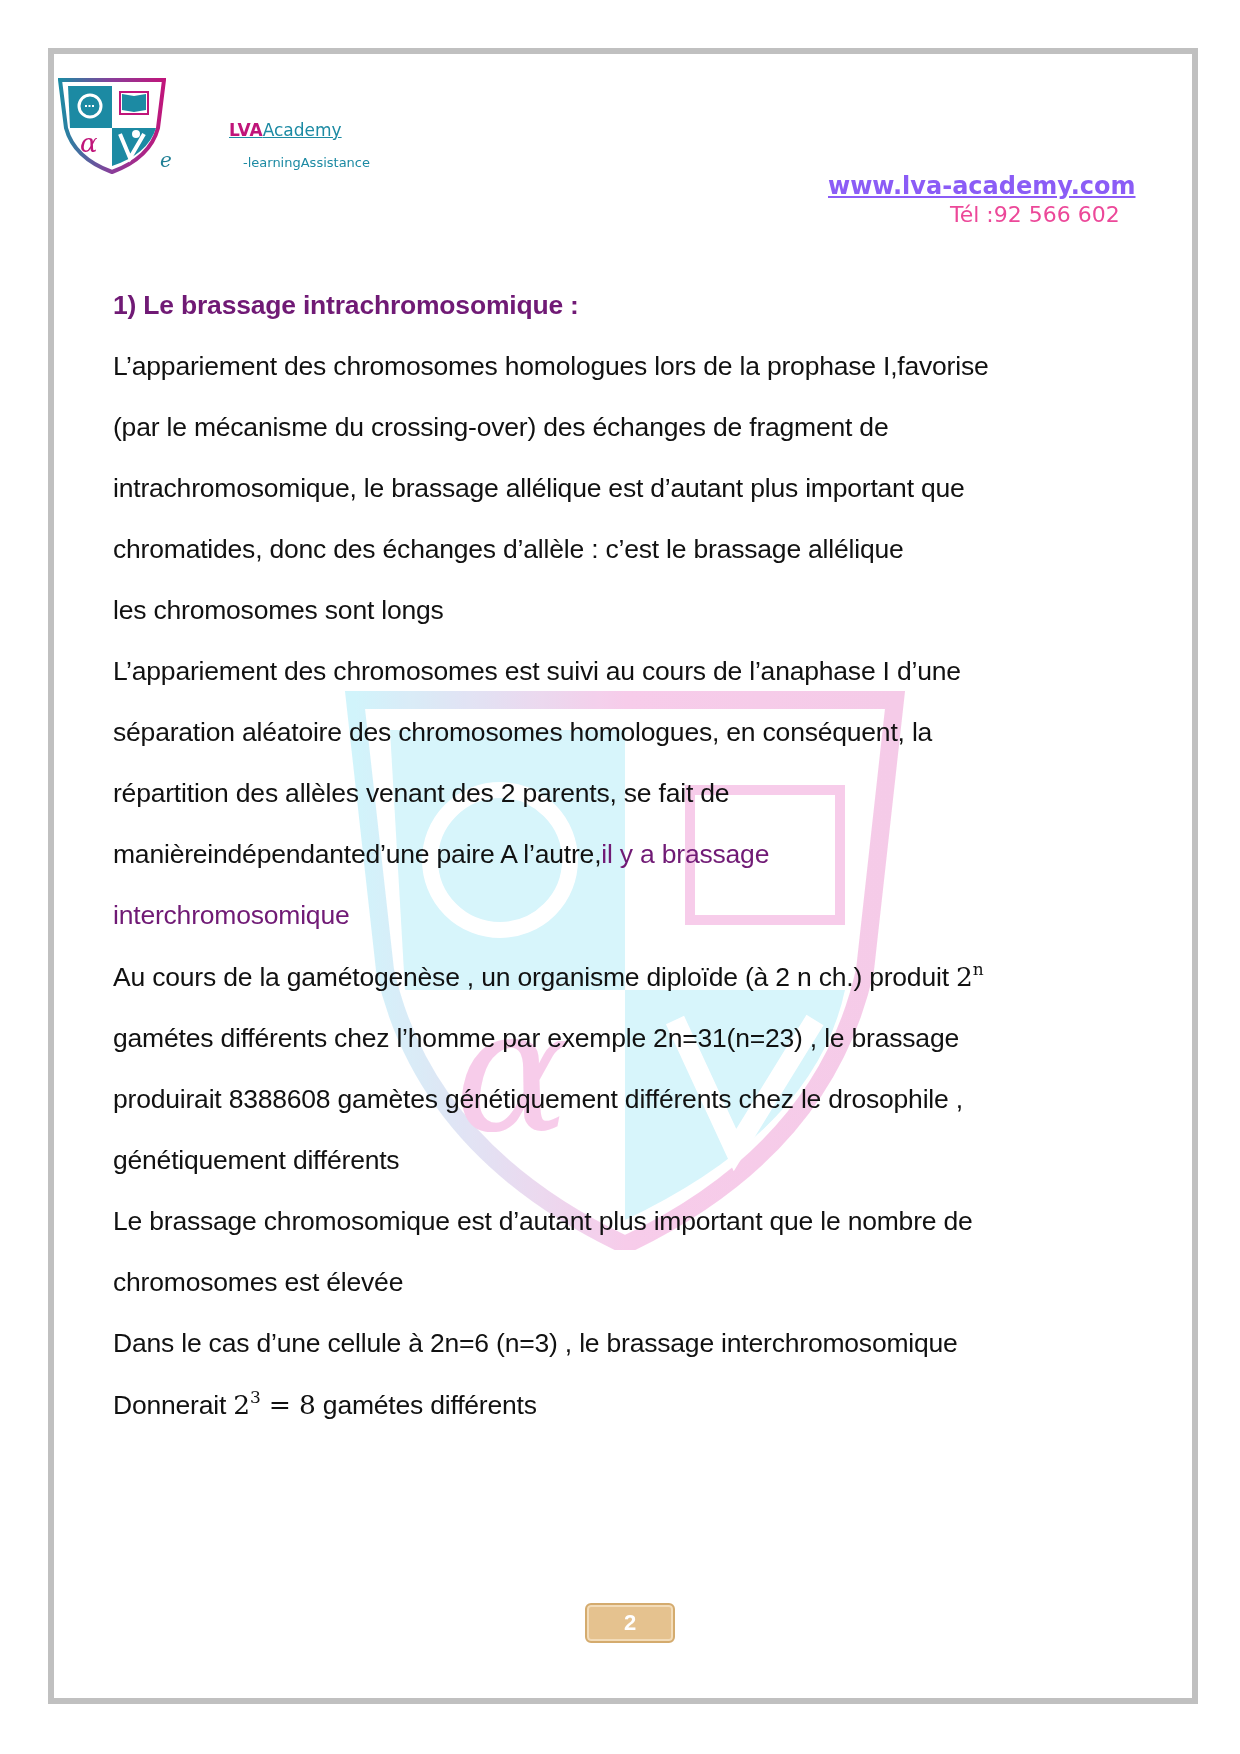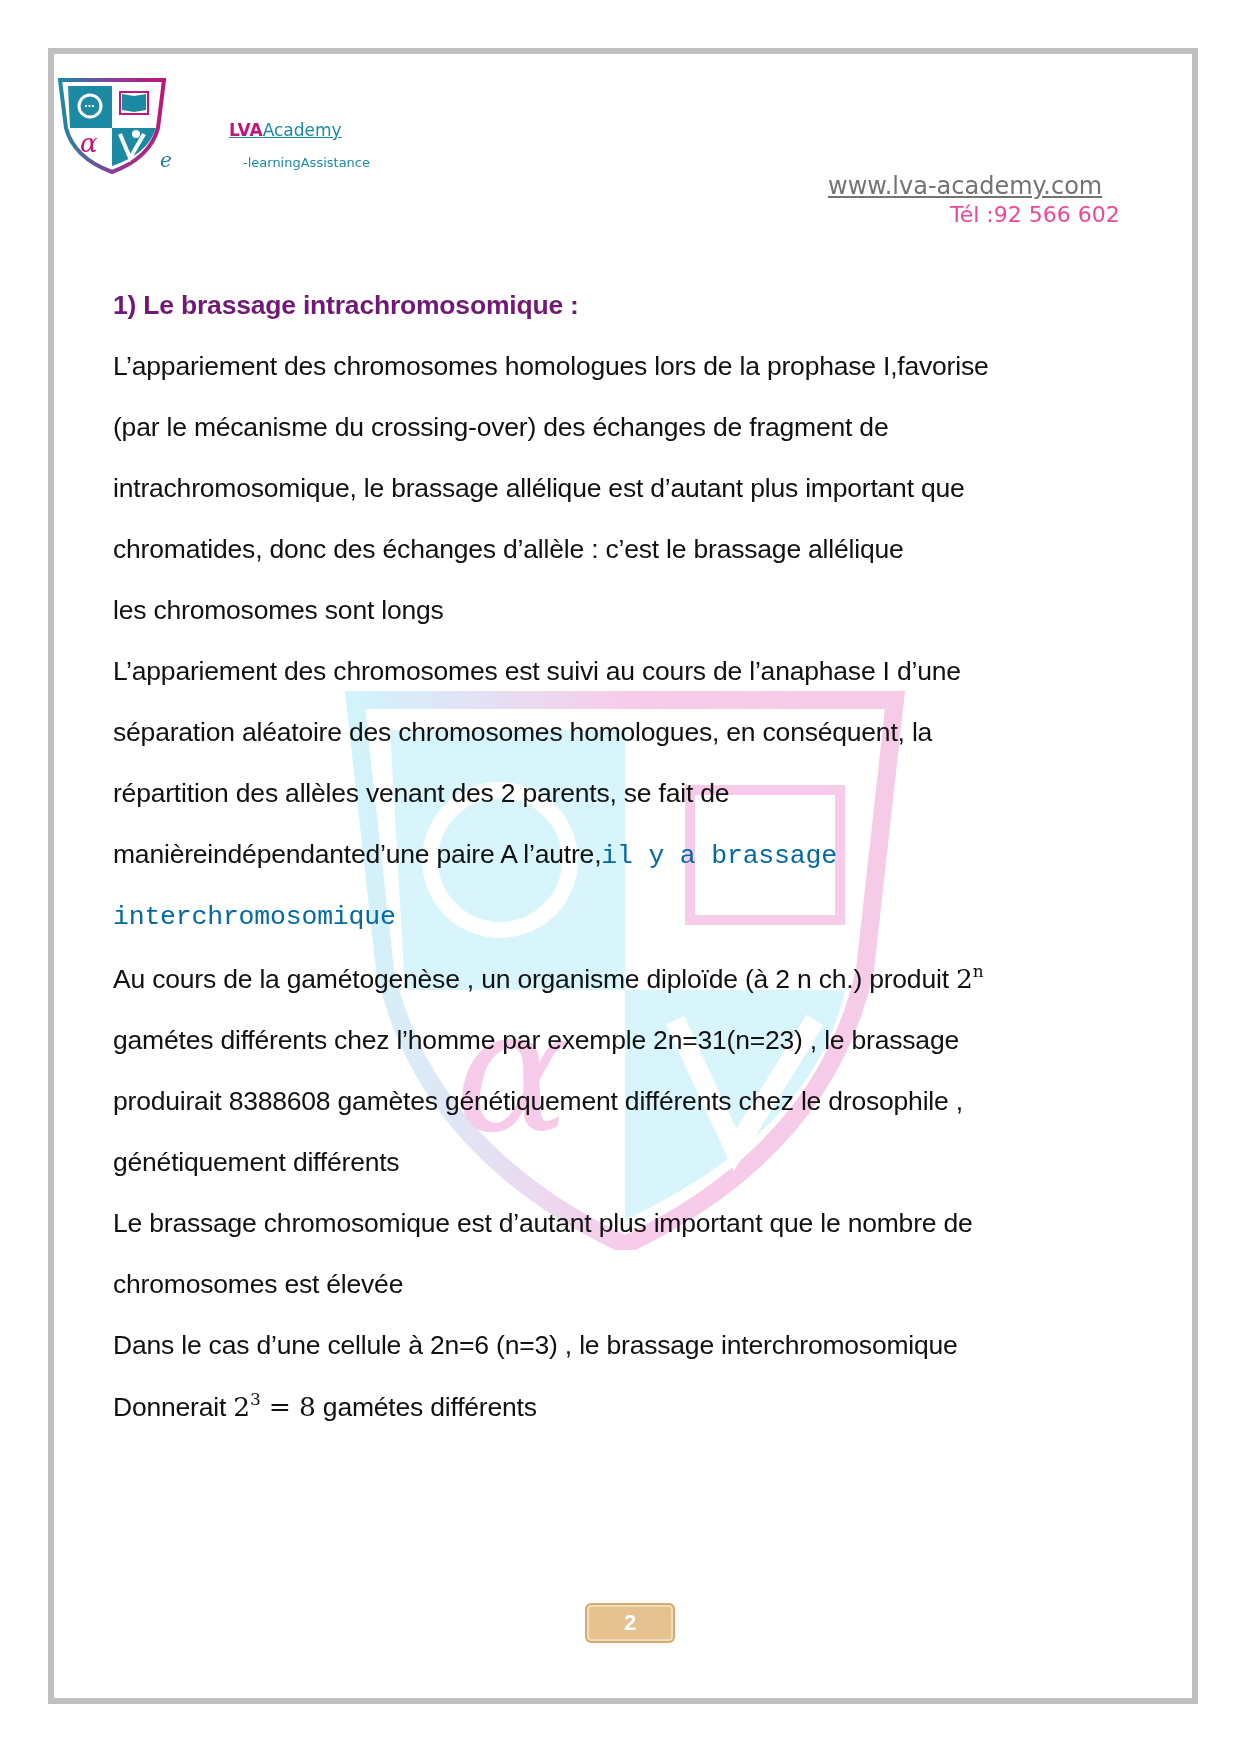--- a/index.html
+++ b/index.html
@@ -3,27 +3,27 @@
 <meta charset="utf-8">
 <style>
   html, body { margin:0; padding:0; background:#ffffff; }
   body { width:1240px; height:1754px; position:relative; overflow:hidden; font-family:"Liberation Sans", sans-serif; }
   .page-frame { position:absolute; left:48px; top:48px; width:1138px; height:1644px; border:6px solid #c0c0c0; box-sizing:content-box; }
   .logo { position:absolute; left:58px; top:78px; width:108px; height:96px; }
   .logo-e { position:absolute; left:160px; top:148px; font-family:"DejaVu Serif", serif; font-style:italic; font-size:20px; color:#1f7f95; }
   .brand { position:absolute; left:229px; top:120px; font-family:"DejaVu Sans", sans-serif; font-size:17px; color:#1c8aa3; text-decoration:underline; text-decoration-color:#1c8aa3; }
   .brand .lva { color:#c0157a; font-weight:bold; }
   .tagline { position:absolute; left:243px; top:155px; font-family:"DejaVu Sans", sans-serif; font-size:13px; color:#1c8aa3;text-align:center; }
-  .website { position:absolute; left:828px; top:172px; font-family:"DejaVu Sans", sans-serif; font-size:24px; color:#737373; text-decoration:underline; }
+  .website { position:absolute; left:828px; top:172px; font-family:"DejaVu Sans", sans-serif; font-size:24px; color:#8b5cf6; text-decoration:underline;font-weight:bold; }
   .phone { position:absolute; left:950px; top:202px; font-family:"DejaVu Sans", sans-serif; font-size:22px; color:#ec4899; }
   .watermark { position:absolute; left:345px; top:690px; width:560px; height:560px; opacity:0.9; }
   .content { position:absolute; left:113px; top:275px; width:1030px; font-family:"Liberation Sans", sans-serif; font-size:26.5px; color:#111; line-height:61px; letter-spacing:-0.2px; }
   .content p { margin:0; white-space:nowrap; }
   .heading { color:#701a75; font-weight:bold; }
-  .blue { color:#0369a1;font-family:Liberation Mono, monospace; }
+  .blue { color:#701a75; }
   sup { font-family:"DejaVu Serif", serif; font-size:17px; vertical-align:11px; line-height:0; }
   .math { font-family:"DejaVu Serif", serif; }
   .page-number { position:absolute; left:585px; top:1603px; width:86px; height:36px; background:#e5c28f; border:2px solid #d4ab6e; border-radius:6px; box-shadow:inset 0 0 0 2px #f3dcb9; color:#ffffff; font-weight:bold; font-size:22px; text-align:center; line-height:36px; font-family:"Liberation Sans", sans-serif; }
 </style>
 </head>
 <body>
 
 <div class="page-frame"></div>
 
 <svg class="logo" viewBox="0 0 108 96">

